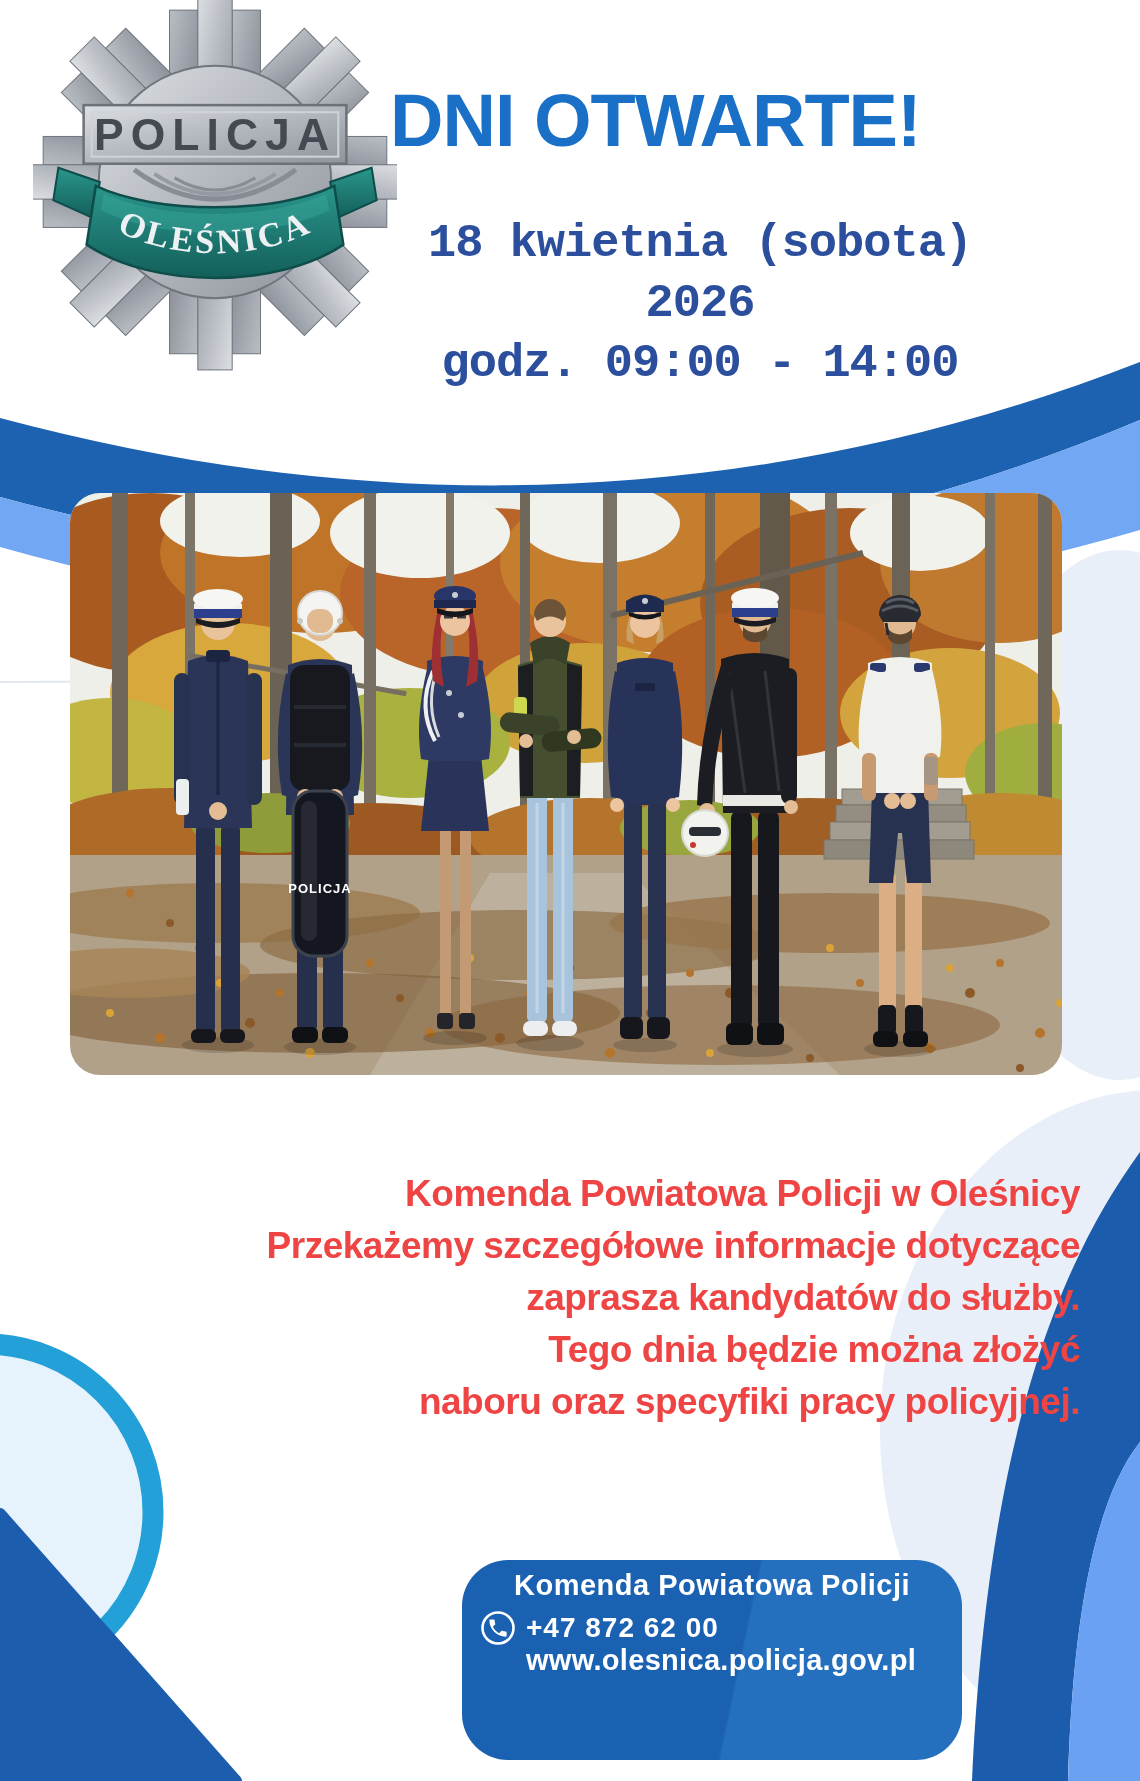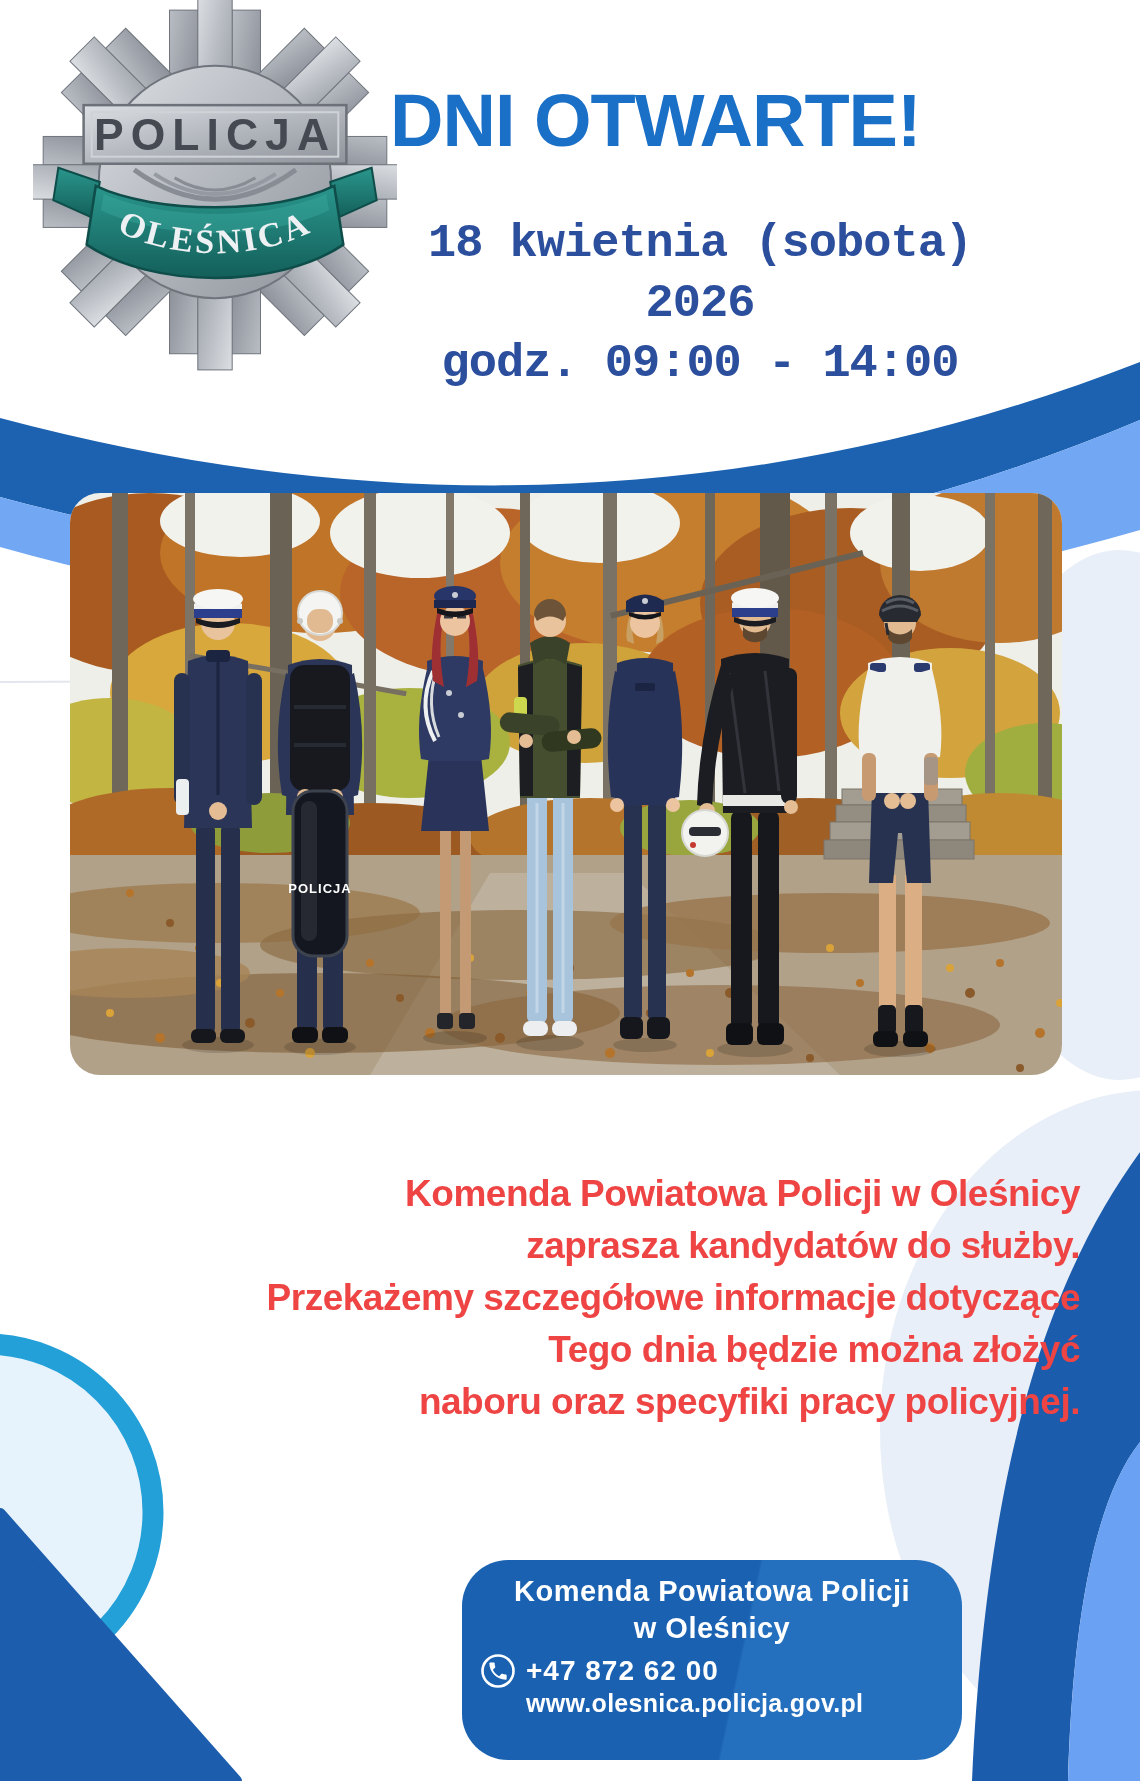--- a/index.html
+++ b/index.html
@@ -32,27 +32,27 @@
     font-size:37px;font-weight:bold;letter-spacing:-0.5px;line-height:52px;
     color:#ef4444;
   }
   
   .contact{
     left:462px;top:1560px;width:500px;height:200px;border-radius:46px;
     background:linear-gradient(102deg,#1a61b2 0%,#1a61b2 55%,#2570be 55.5%,#2570be 100%);
     color:#ffffff;
   }
   .contact-title{
-    padding-top:13px;text-align:center;
+    padding-top:7px;text-align:center;
     font-size:29px;font-weight:bold;line-height:37px;letter-spacing:0.5px;
   }
   .contact-row{display:flex;align-items:center;margin:6px 0 0 18px;}
   .contact-phone{margin-left:10px;font-size:28px;font-weight:bold;letter-spacing:1px;}
   .contact-web,.contact-addr{
-    margin-left:64px;font-size:25px;font-weight:bold;letter-spacing:0.3px;line-height:29px;
+    margin-left:64px;font-size:29px;font-weight:bold;letter-spacing:0.3px;line-height:29px;
   }
   svg text{font-family:"Liberation Sans",sans-serif;}
   .serif{font-family:"Liberation Serif",serif;}
 </style>
 </head>
 <body>
 
 <svg class="abs" style="left:0;top:0;" width="1140" height="1781" viewBox="0 0 1140 1781">
 
   <line x1="0" y1="682" x2="1140" y2="676" stroke="#e2e6ed" stroke-width="2"></line>
@@ -438,30 +438,29 @@
     <path d="M-12,136 a16,16 0 0 0 24,0 l0,9 a13,10 0 0 1 -24,0 z" fill="#5d4730"></path>
     <path d="M-21,122 a21,20 0 0 1 42,0 l-4,7 l-34,0 z" fill="#272a31"></path>
     <path d="M-14,110 q14,-8 28,0 M-18,118 q18,-10 36,0" stroke="#565b64" stroke-width="3" fill="none"></path>
     <line x1="-14" y1="130" x2="-12" y2="142" stroke="#272a31" stroke-width="3"></line>
   </g>
 </svg>
 </div>
 
 <div class="abs bodytext">
   <div>Komenda Powiatowa Policji w Oleśnicy</div>
+  <div>Przekażemy szczegółowe informacje dotyczące</div>
   <div>zaprasza kandydatów do służby.</div>
-  <div>Przekażemy szczegółowe informacje dotyczące</div>
   <div>Tego dnia będzie można złożyć</div>
   <div>naboru oraz specyfiki pracy policyjnej.</div>
 </div>
 
 <div class="abs contact">
   <div class="contact-title">
     <div>Komenda Powiatowa Policji</div>
-    <div>w Oleśnicy</div>
   </div>
   <div class="contact-row">
     <svg width="36" height="36" viewBox="0 0 36 36">
       <circle cx="18" cy="18" r="15.5" fill="none" stroke="#ffffff" stroke-width="2.6"></circle>
       <path transform="translate(6.5,6.5) scale(0.96)" fill="#ffffff" d="M6.62,10.79c1.44,2.83,3.76,5.14,6.59,6.59l2.2-2.2c0.27-0.27,0.67-0.36,1.02-0.24 c1.12,0.37,2.33,0.57,3.57,0.57c0.55,0,1,0.45,1,1V20c0,0.55-0.45,1-1,1c-9.39,0-17-7.61-17-17c0-0.55,0.45-1,1-1h3.5 c0.55,0,1,0.45,1,1c0,1.25,0.2,2.45,0.57,3.57c0.11,0.35,0.03,0.74-0.25,1.02L6.62,10.79z"></path>
     </svg>
     <span class="contact-phone">+47 872 62 00</span>
   </div>
   <div class="contact-web">www.olesnica.policja.gov.pl</div>
 </div>

